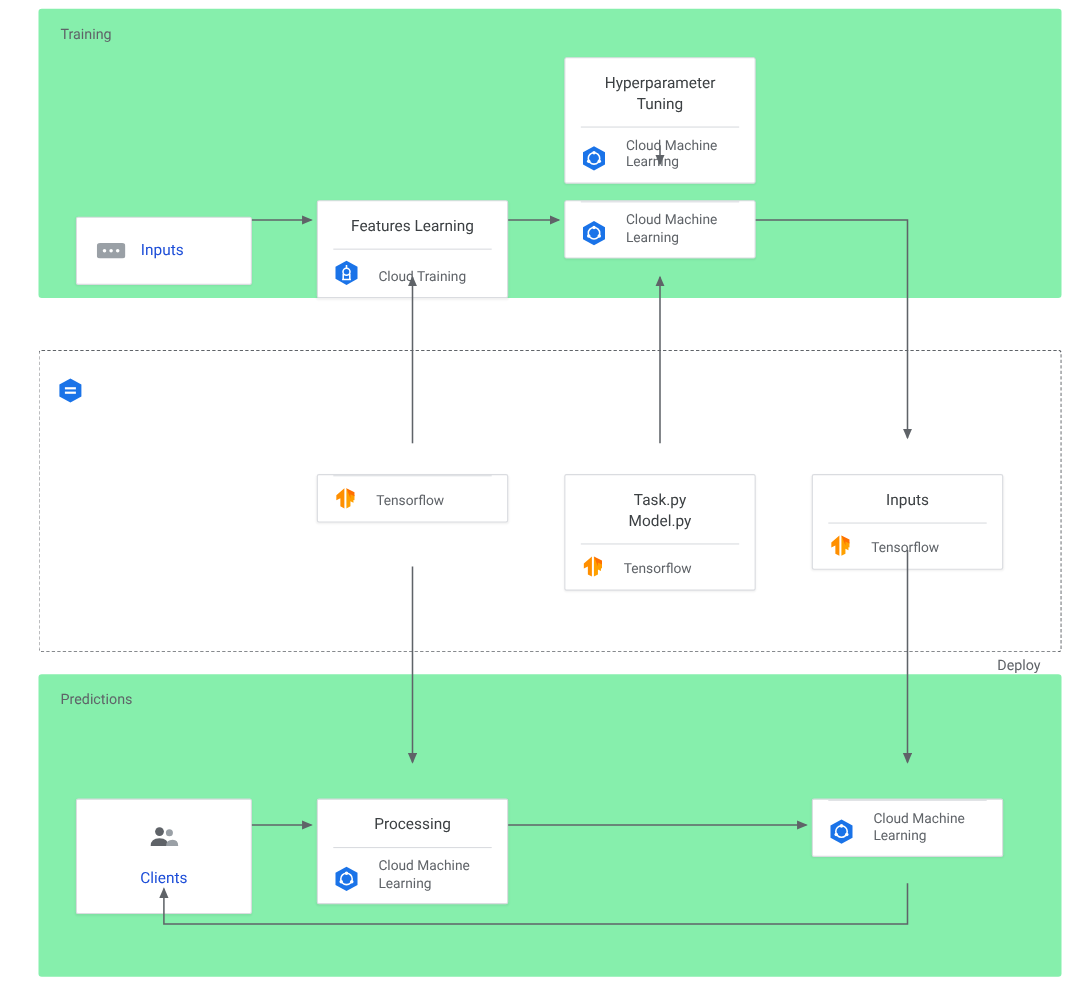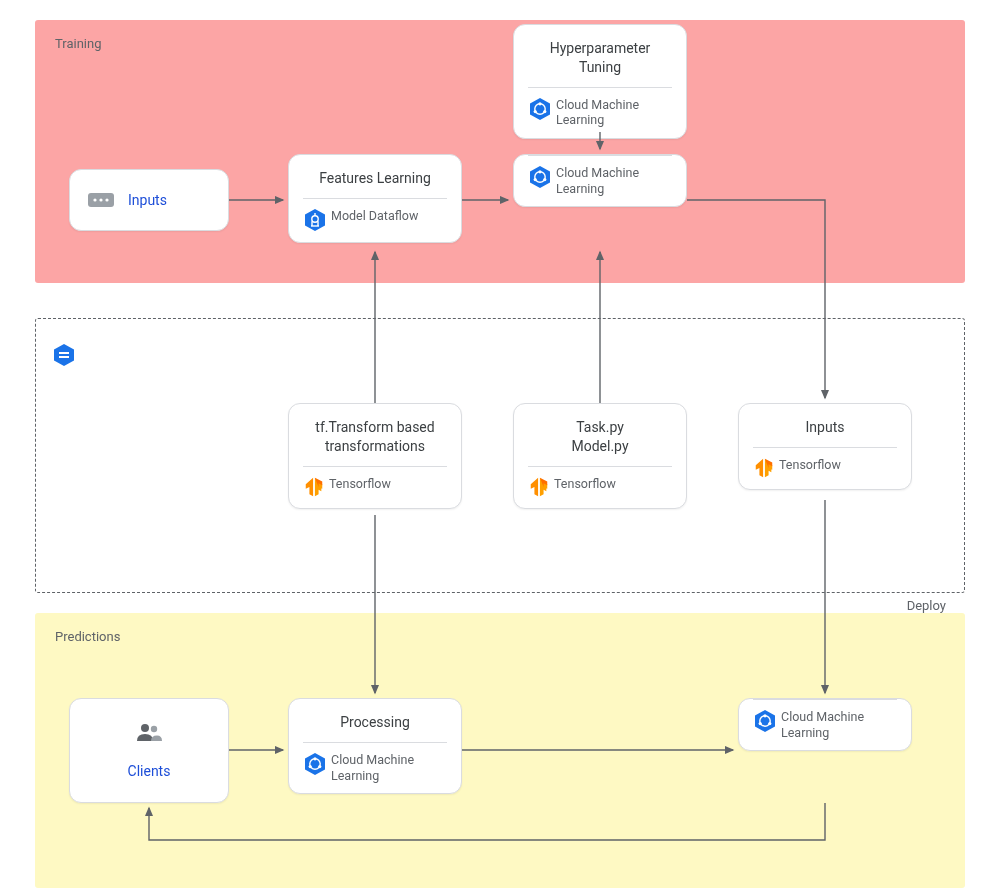--- a/index.html
+++ b/index.html
@@ -10,67 +10,68 @@
     background: #fff;
     width: 981px;
     height: 893px;
     position: relative;
   }
   .panel {
     position: absolute;
     border-radius: 3px;
   }
   .panel.training {
-    left: 35px; top: 20px; width: 930px; height: 263px;
-    background: #fca5a5;
+    left: 35px; top: 8px; width: 930px; height: 263px;
+    background: #86efac;
   }
   .panel.repo {
     left: 35px; top: 318px; width: 930px; height: 275px;
     background: #fff;
     border: 1.5px dashed #5f6368;
   }
   .panel.predictions {
     left: 35px; top: 613px; width: 930px; height: 275px;
-    background: #fef9c3;
+    background: #86efac;
   }
   .panel-label {
     position: absolute;
     left: 20px; top: 16px;
     font-size: 13px;
     color: #5f6368;
   }
   .deploy-label {
     position: absolute;
     right: 35px; top: 598px;
     font-size: 13px;
     color: #5f6368;
   }
   .node {
     position: absolute;
     background: #fff;
     border: 1px solid #dadce0;
-    border-radius: 12px;
+    border-radius: 2px;
     box-shadow: 0 1px 2px rgba(0,0,0,0.06);
+    margin-top: 28px;
   }
   .node .title {
     font-size: 14px;
     color: #3c4043;
     text-align: center;
     padding: 14px 12px 10px 12px;
     line-height: 1.35;
   }
   .node .sep {
     height: 1px;
     background: #dadce0;
     margin: 0 14px;
   }
   .node .sub {
     display: flex;
-    align-items: flex-start;
-    gap: 4px;
+    align-items: flex-end;
+    gap: 17px;
     padding: 9px 14px 10px 14px;
     font-size: 12.5px;
     color: #5f6368;
     line-height: 1.25;
   }
   .node.simple {
     display: flex;
     align-items: center;
     gap: 14px;
     padding: 0 18px;
@@ -149,21 +150,21 @@
   <span class="stext">Inputs</span>
 </div>
 
 <div class="node" style="left:288px; top:154px; width:174px;">
   <div class="title">Features Learning</div>
   <div class="sep"></div>
   <div class="sub">
     <svg class="hexicon" viewBox="0 0 24 24">
         <use href="#hex-dataflow"></use>
       </svg>
-    <span>Model Dataflow</span>
+    <span>Cloud Training</span>
   </div>
 </div>
 
 <div class="node" style="left:513px; top:24px; width:174px;">
   <div class="title" style="white-space:pre-line">Hyperparameter
 Tuning</div>
   <div class="sep"></div>
   <div class="sub">
     <svg class="hexicon" viewBox="0 0 24 24">
         <use href="#hex-cml"></use>
@@ -178,22 +179,20 @@
   <div class="sub">
     <svg class="hexicon" viewBox="0 0 24 24">
         <use href="#hex-cml"></use>
       </svg>
     <span style="white-space:pre-line">Cloud Machine
 Learning</span>
   </div>
 </div>
 
 <div class="node" style="left:288px; top:403px; width:174px;">
-  <div class="title" style="white-space:pre-line">tf.Transform based
-transformations</div>
   <div class="sep"></div>
   <div class="sub">
     <svg class="tficon" viewBox="0 0 24 24">
         <use href="#tf"></use>
       </svg>
     <span>Tensorflow</span>
   </div>
 </div>
 
 <div class="node" style="left:513px; top:403px; width:174px;">

